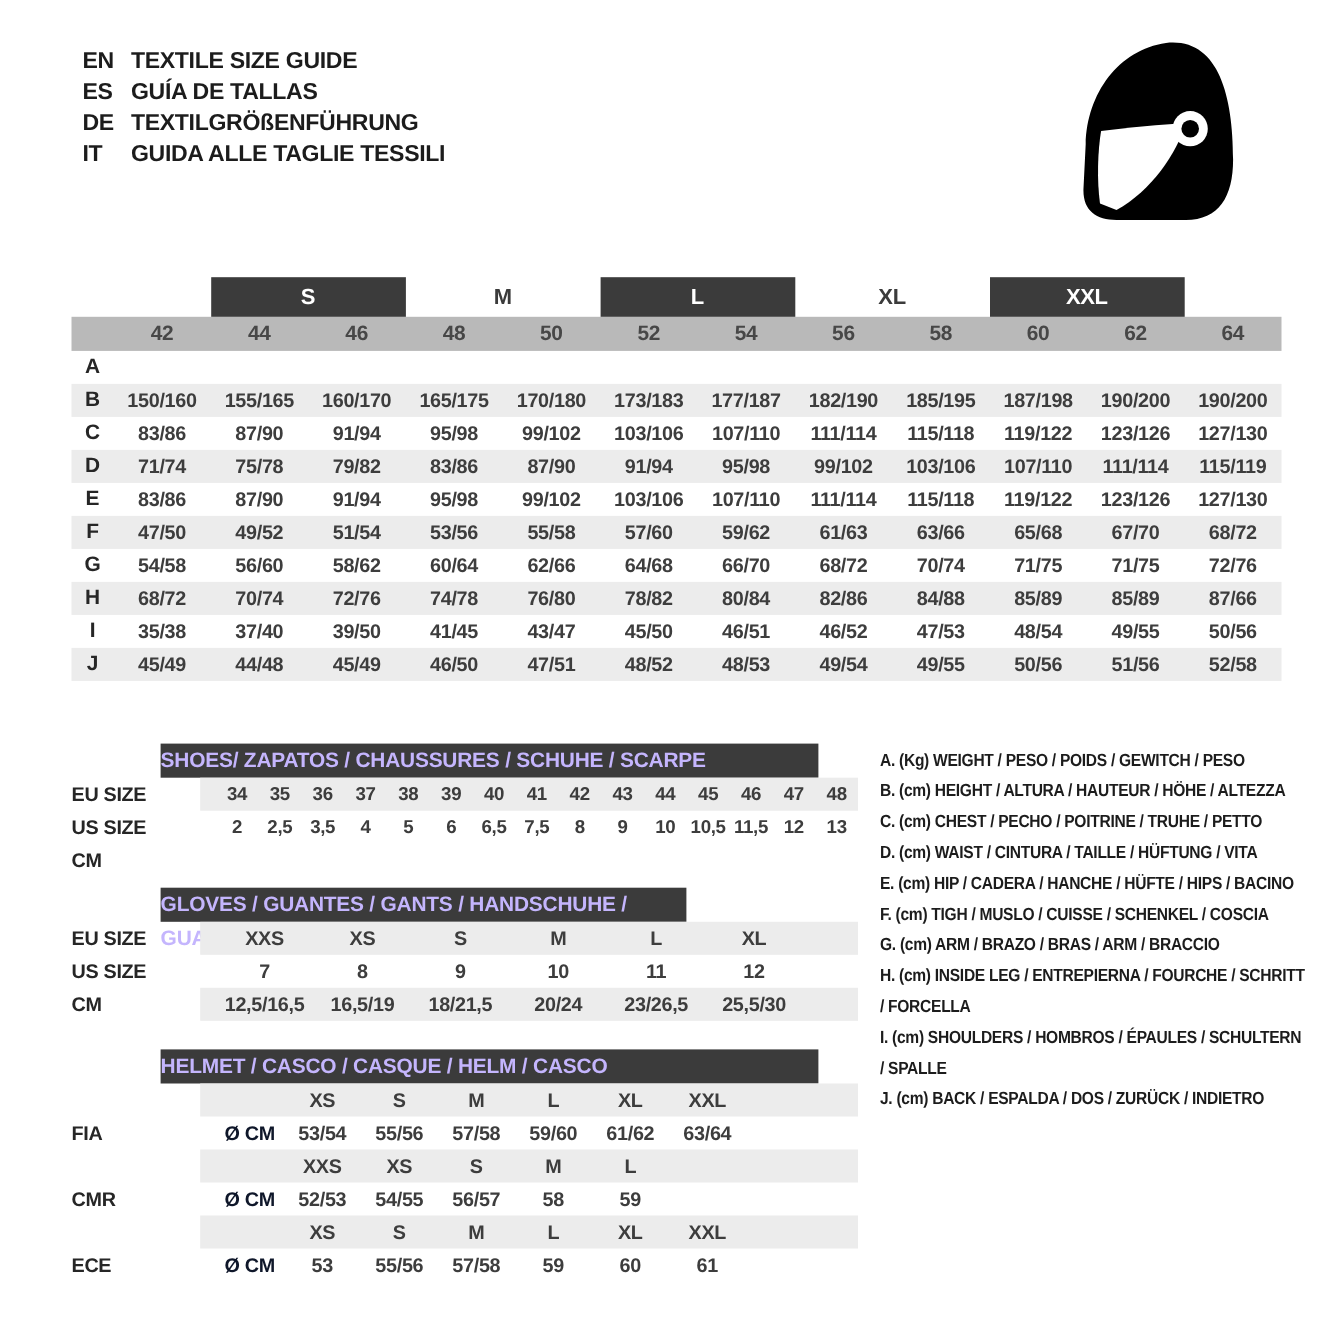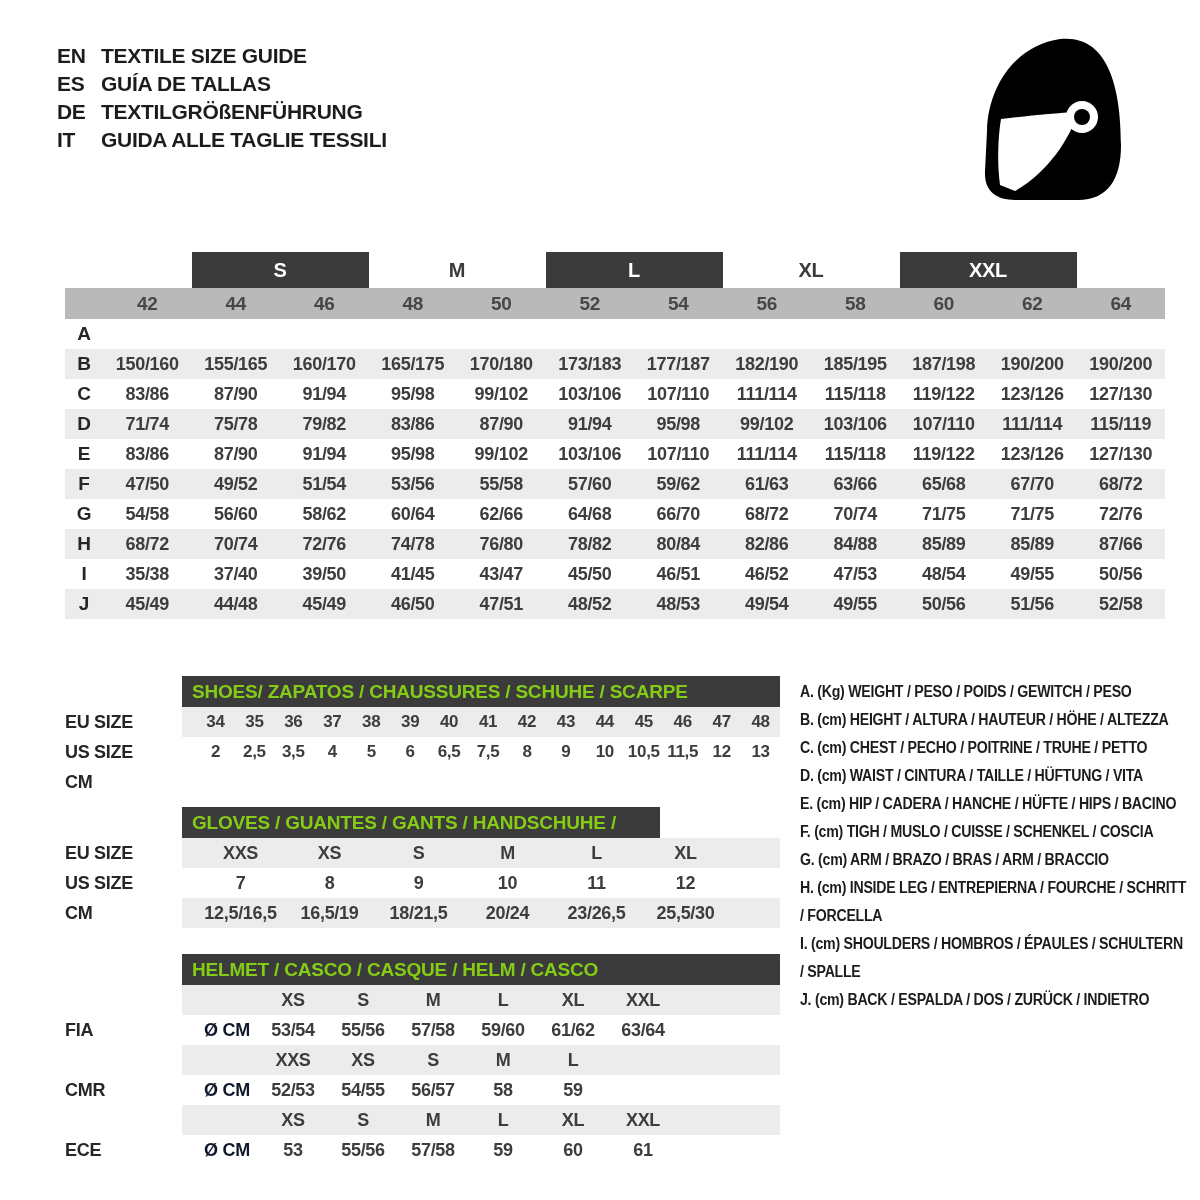--- a/index.html
+++ b/index.html
@@ -2,21 +2,21 @@
 <html><head>
 <meta charset="utf-8">
 <style>
   html,body { margin:0; padding:0; }
   body {
     width:1200px; height:1200px; position:relative; background:#ffffff;
     font-family:"Liberation Sans", sans-serif; font-weight:bold; color:#333;
     letter-spacing:-0.3px; overflow:hidden;
   }
   
-  .langs { position:absolute; left:57px; top:42px; }
+  .langs { position:absolute; left:75px; top:42px; }
   .lang-row { display:flex; height:28px; align-items:center; font-size:21px; color:#1c1c1c; }
   .lang-code { width:44px; flex:0 0 44px; }
   
   .helmet-wrap { position:absolute; left:975px; top:35px; width:150px; height:168px; }
   
   .main-table { position:absolute; left:65px; top:252px; width:1100px; }
   .size-header { display:grid; grid-template-columns:38px repeat(12,1fr); height:36px; }
   .size-box { background:#3b3b3b; color:#ffffff; display:flex; align-items:center; justify-content:center; font-size:20px; }
   .size-plain { color:#3b3b3b; display:flex; align-items:center; justify-content:center; font-size:20px; }
   .sg1 { grid-column:3 / span 2; } .sg2 { grid-column:5 / span 2; }
@@ -24,22 +24,22 @@
   .sg5 { grid-column:11 / span 2; }
   .col-band { display:flex; height:31px; background:#b9b9b9; padding-left:38px; box-sizing:border-box; }
   .col-num { flex:1; text-align:center; line-height:31px; font-size:19px; color:#474747; }
   .trow { display:flex; height:30px; align-items:center; }
   .rows .trow:nth-child(even) { background:#ececec; }
   .row-label { width:38px; flex:0 0 38px; text-align:center; font-size:19px; color:#262626; }
   .row-vals { flex:1; display:flex; }
   .tcell { flex:1; text-align:center; font-size:18px; color:#3d3d3d; }
   
   .sub-left { position:absolute; left:65px; top:676px; width:715px; }
-  .sec-bar { margin-left:117px; height:31px; background:#3b3b3b; color:#84cc16; font-size:19px;
-             line-height:31px; padding-left:10px; box-sizing:border-box; letter-spacing:-0.2px; }
+  .sec-bar { margin-left:81px; height:31px; background:#3b3b3b; color:#c4b5fd; font-size:19px;
+             line-height:31px; box-sizing:border-box; letter-spacing:-0.2px; }
   .shoes .sec-bar, .helmet-sec .sec-bar { width:598px; }
   .gloves .sec-bar { width:478px; }
   .subrow { display:flex; height:30px; align-items:stretch; }
   .sublabel { width:117px; flex:0 0 117px; display:flex; align-items:center; font-size:18px; color:#262626; }
   .subband { width:598px; display:flex; align-items:center;padding-left:14px; }
   .sec-rows .subrow:nth-child(odd) .subband { background:#ececec; }
   .scell { flex:1; text-align:center; font-size:17px; color:#3d3d3d; }
   .gcell { flex:0 0 89px; text-align:center; font-size:18px; color:#3d3d3d; }
   .gloves { margin-top:10px; }
   .helmet-sec { margin-top:26px; }

